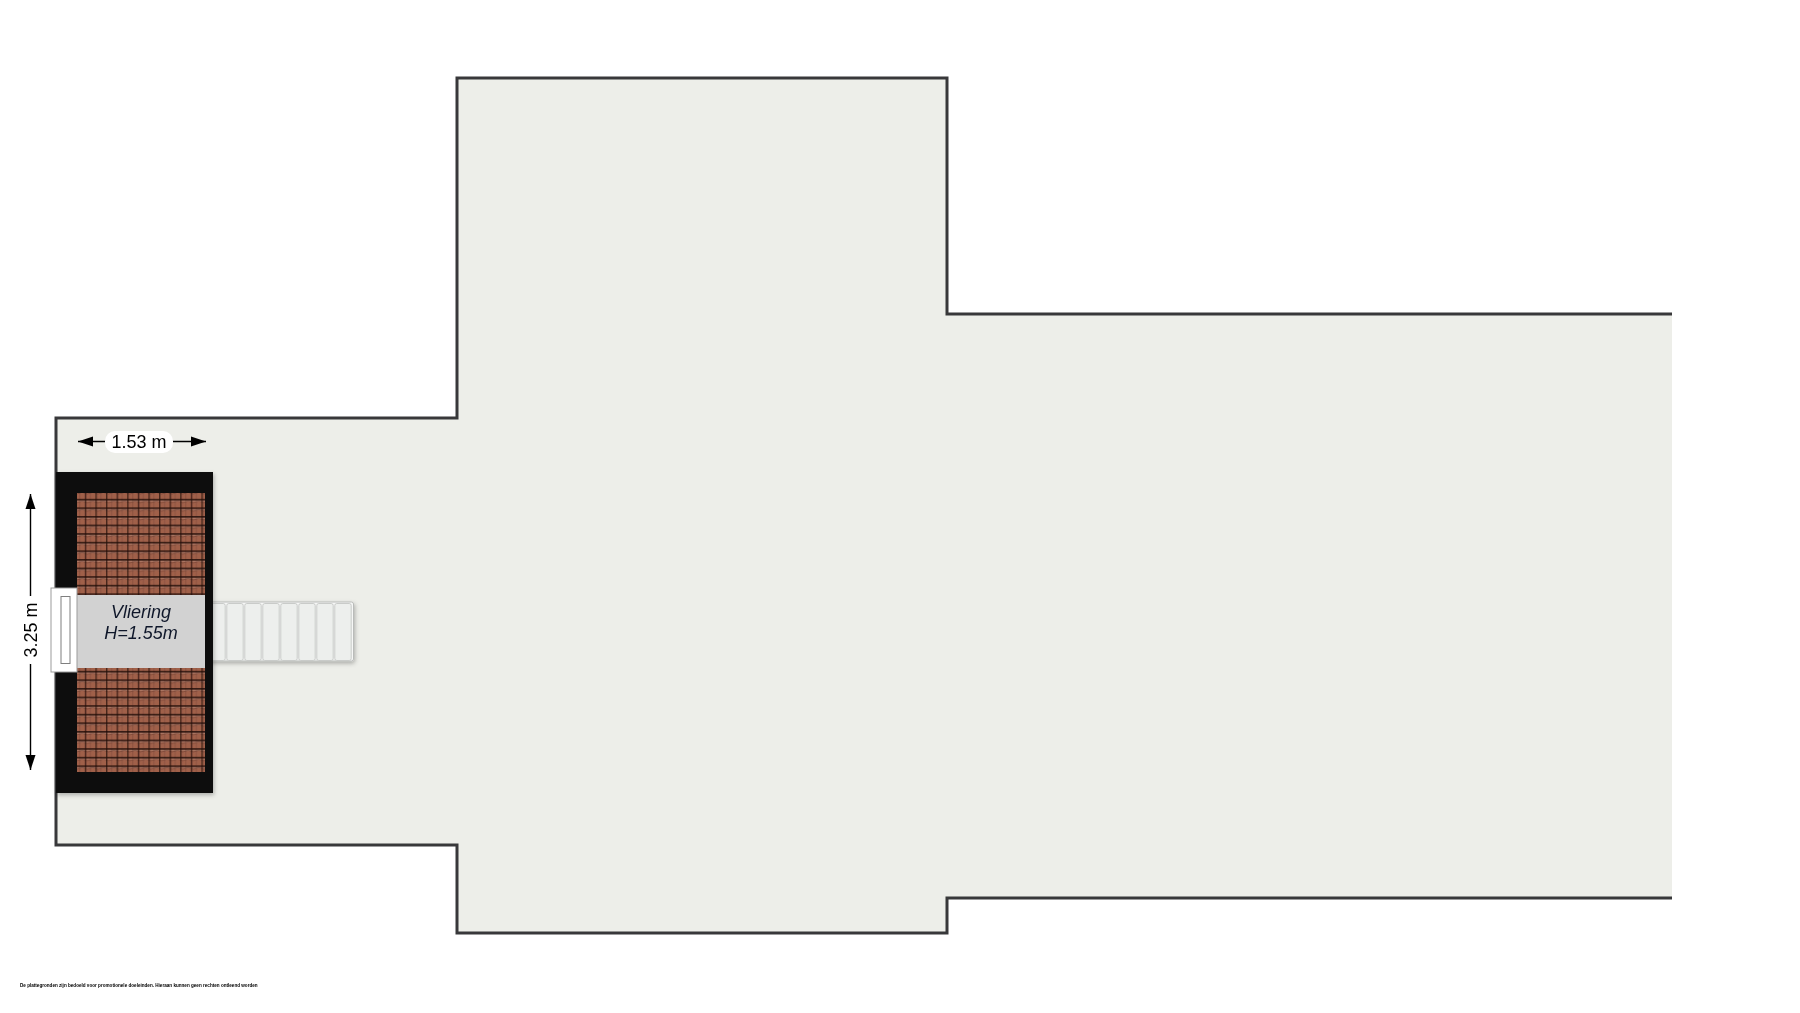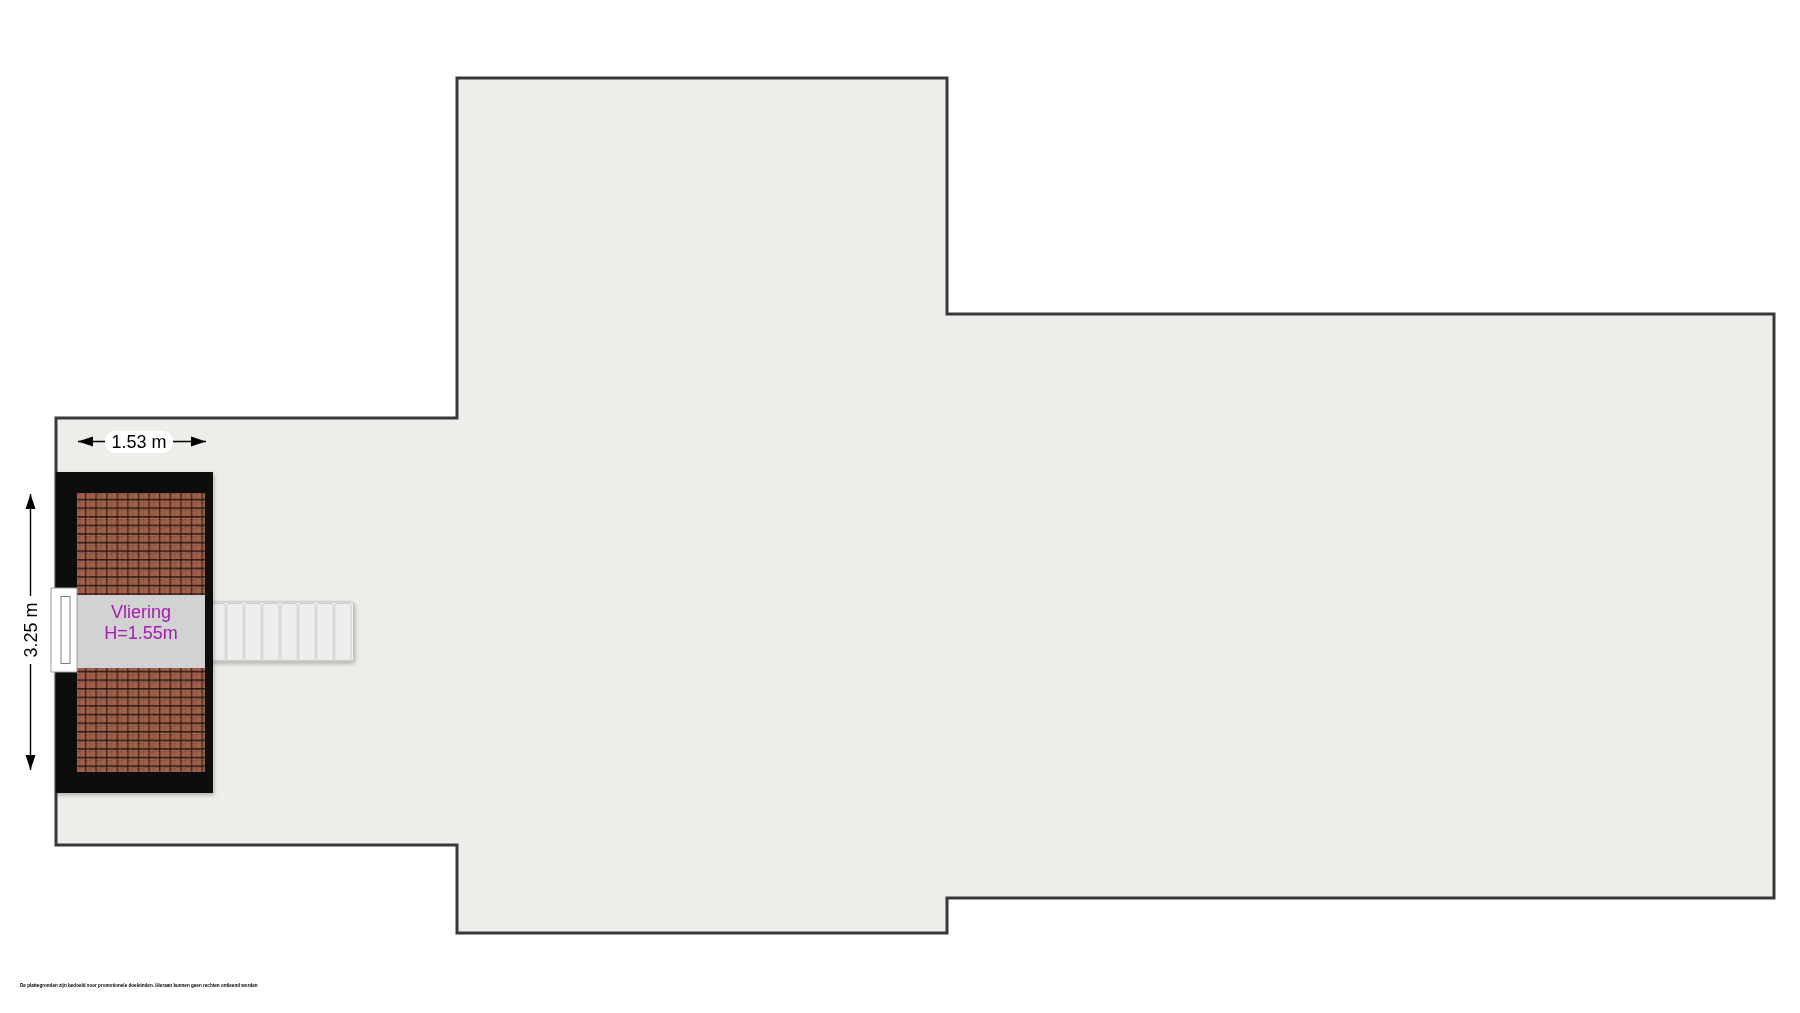--- a/index.html
+++ b/index.html
@@ -2,21 +2,21 @@
 <html><head>
 <meta charset="utf-8">
 <style>
   html, body {
     margin: 0;
     padding: 0;
     background: #ffffff;
   }
   .stage {
     position: relative;
-    width: 1800px;
+    width: 1672px;
     height: 1013px;
     background: #ffffff;
     overflow: hidden;
     font-family: "Liberation Sans", sans-serif;
   }
   .stage svg {
     position: absolute;
     left: 0;
     top: 0;
   }
@@ -32,21 +32,22 @@
     white-space: nowrap;
   }
   .dim-pill.vertical {
     transform: rotate(-90deg);
   }
   .room-label {
     position: absolute;
     text-align: center;
     font-size: 18px;
     line-height: 21px;
-    color: #a21caf;
+    color: #0f172a;
+    font-style: italic;
   }
   .disclaimer {
     position: absolute;
     font-size: 4.6px;
     font-weight: bold;
     color: #000000;
     letter-spacing: 0;
     white-space: nowrap;
   }
 </style>

